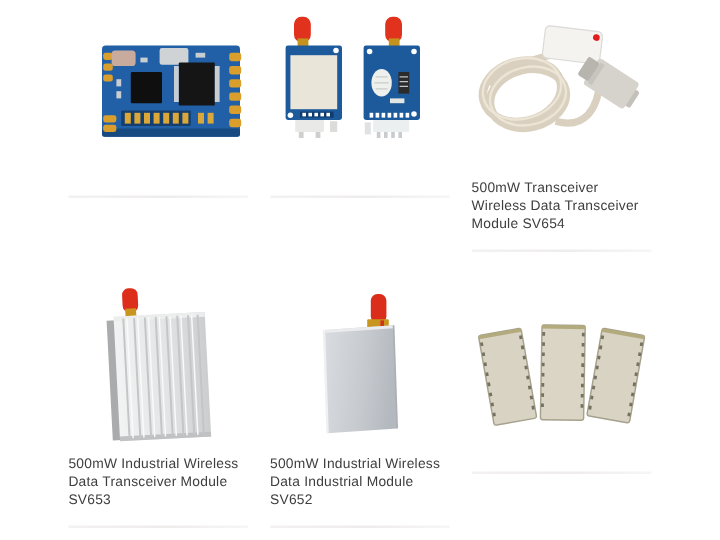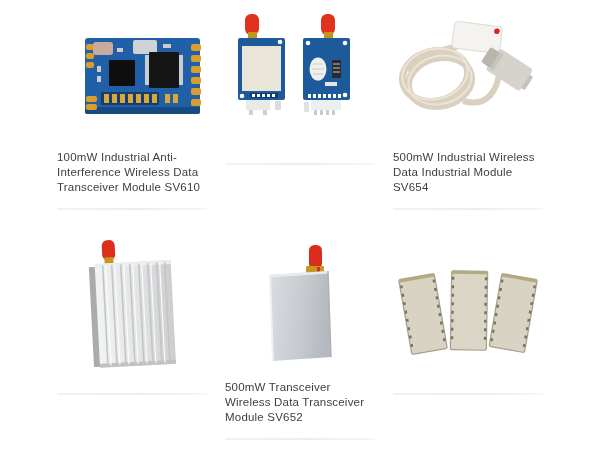--- a/index.html
+++ b/index.html
@@ -69,21 +69,20 @@
         <g fill="#c8cdd2">
           <rect x="88" y="47" width="4" height="30"></rect>
             <rect x="122" y="47" width="4" height="30"></rect>
           <rect x="40" y="58" width="4" height="6"></rect>
             <rect x="40" y="68" width="4" height="6"></rect>
           <rect x="60" y="40" width="6" height="4"></rect>
             <rect x="106" y="36" width="8" height="4"></rect>
         </g>
       </svg>
     </figure>
-    <h3 class="card-title">100mW Industrial Anti-Interference Wireless Data Transceiver Module SV610</h3>
     <div class="divider"></div>
   </article>
 
   <article class="card">
     <figure class="card-image">
       <svg viewBox="0 0 150 132">
 
         <rect x="20" y="6" width="14" height="21" rx="6" fill="#e0321c"></rect>
         <rect x="23" y="24" width="9" height="8" fill="#c3931d"></rect>
 
@@ -169,21 +168,21 @@
         </g>
 
         <g transform="rotate(33 115 62)">
           <rect x="133" y="54" width="7" height="16" rx="2" fill="#c4c1bb"></rect>
           <rect x="96" y="48" width="40" height="26" rx="3" fill="#d6d3cd"></rect>
           <rect x="88" y="52" width="11" height="18" rx="2" fill="#b8b5af"></rect>
           <rect x="99" y="51" width="4" height="20" fill="#c7c4be"></rect>
         </g>
       </svg>
     </figure>
-    <h3 class="card-title">500mW Industrial Wireless Data Industrial Module SV654</h3>
+    <h3 class="card-title">500mW Transceiver Wireless Data Transceiver Module SV654</h3>
     <div class="divider"></div>
   </article>
 
   <article class="card">
     <figure class="card-image">
       <svg viewBox="0 0 150 132">
         <defs>
           <linearGradient id="alu" x1="0" y1="0" x2="1" y2="0">
             <stop offset="0" stop-color="#f2f3f3"></stop>
               <stop offset="0.55" stop-color="#e2e4e5"></stop>
@@ -212,20 +211,21 @@
               <line x1="60" y1="26" x2="60" y2="126"></line>
             <line x1="69" y1="26" x2="69" y2="126"></line>
               <line x1="78" y1="26" x2="78" y2="126"></line>
             <line x1="87" y1="26" x2="87" y2="126"></line>
               <line x1="96" y1="26" x2="96" y2="126"></line>
             <line x1="105" y1="26" x2="105" y2="126"></line>
           </g>
         </g>
       </svg>
     </figure>
+    <h3 class="card-title">500mW Industrial Wireless Data Transceiver Module SV653</h3>
     <div class="divider"></div>
   </article>
 
   <article class="card">
     <figure class="card-image">
       <svg viewBox="0 0 150 132">
         <defs>
           <linearGradient id="boxg" x1="0" y1="0" x2="1" y2="0.15">
             <stop offset="0" stop-color="#d9dce0"></stop>
               <stop offset="0.6" stop-color="#c6cacf"></stop>
@@ -236,21 +236,21 @@
         <rect x="84" y="7" width="13" height="24" rx="5.5" fill="#db2d1b"></rect>
         <rect x="81" y="28" width="18" height="7" rx="1" fill="#c8961e"></rect>
         <rect x="92" y="29" width="3" height="5" fill="#d0321e"></rect>
 
         <polygon points="45,37 103,33 106,119 48,123" fill="url(#boxg)"></polygon>
         <polygon points="45,37 103,33 103,35.5 45,39.5" fill="#e9ebed"></polygon>
         <line x1="45" y1="37" x2="48" y2="123" stroke="#eef0f2" stroke-width="2"></line>
         <line x1="103" y1="33" x2="106" y2="119" stroke="#aab0b6" stroke-width="1.4"></line>
       </svg>
     </figure>
-    <h3 class="card-title">500mW Transceiver Wireless Data Transceiver Module SV652</h3>
+    <h3 class="card-title">500mW Industrial Wireless Data Industrial Module SV652</h3>
     <div class="divider"></div>
   </article>
 
   <article class="card">
     <figure class="card-image">
       <svg viewBox="0 0 150 132">
         <g transform="rotate(-10 30 76)">
           <rect x="12" y="38" width="36" height="76" rx="2" fill="#d9d3c4" stroke="#a5a18c" stroke-width="1.2"></rect>
           <rect x="12" y="38" width="36" height="3" fill="#b3ab7e"></rect>
           <line x1="13.5" y1="44" x2="13.5" y2="110" stroke="#75735f" stroke-width="2.4" stroke-dasharray="3 5.5"></line>

